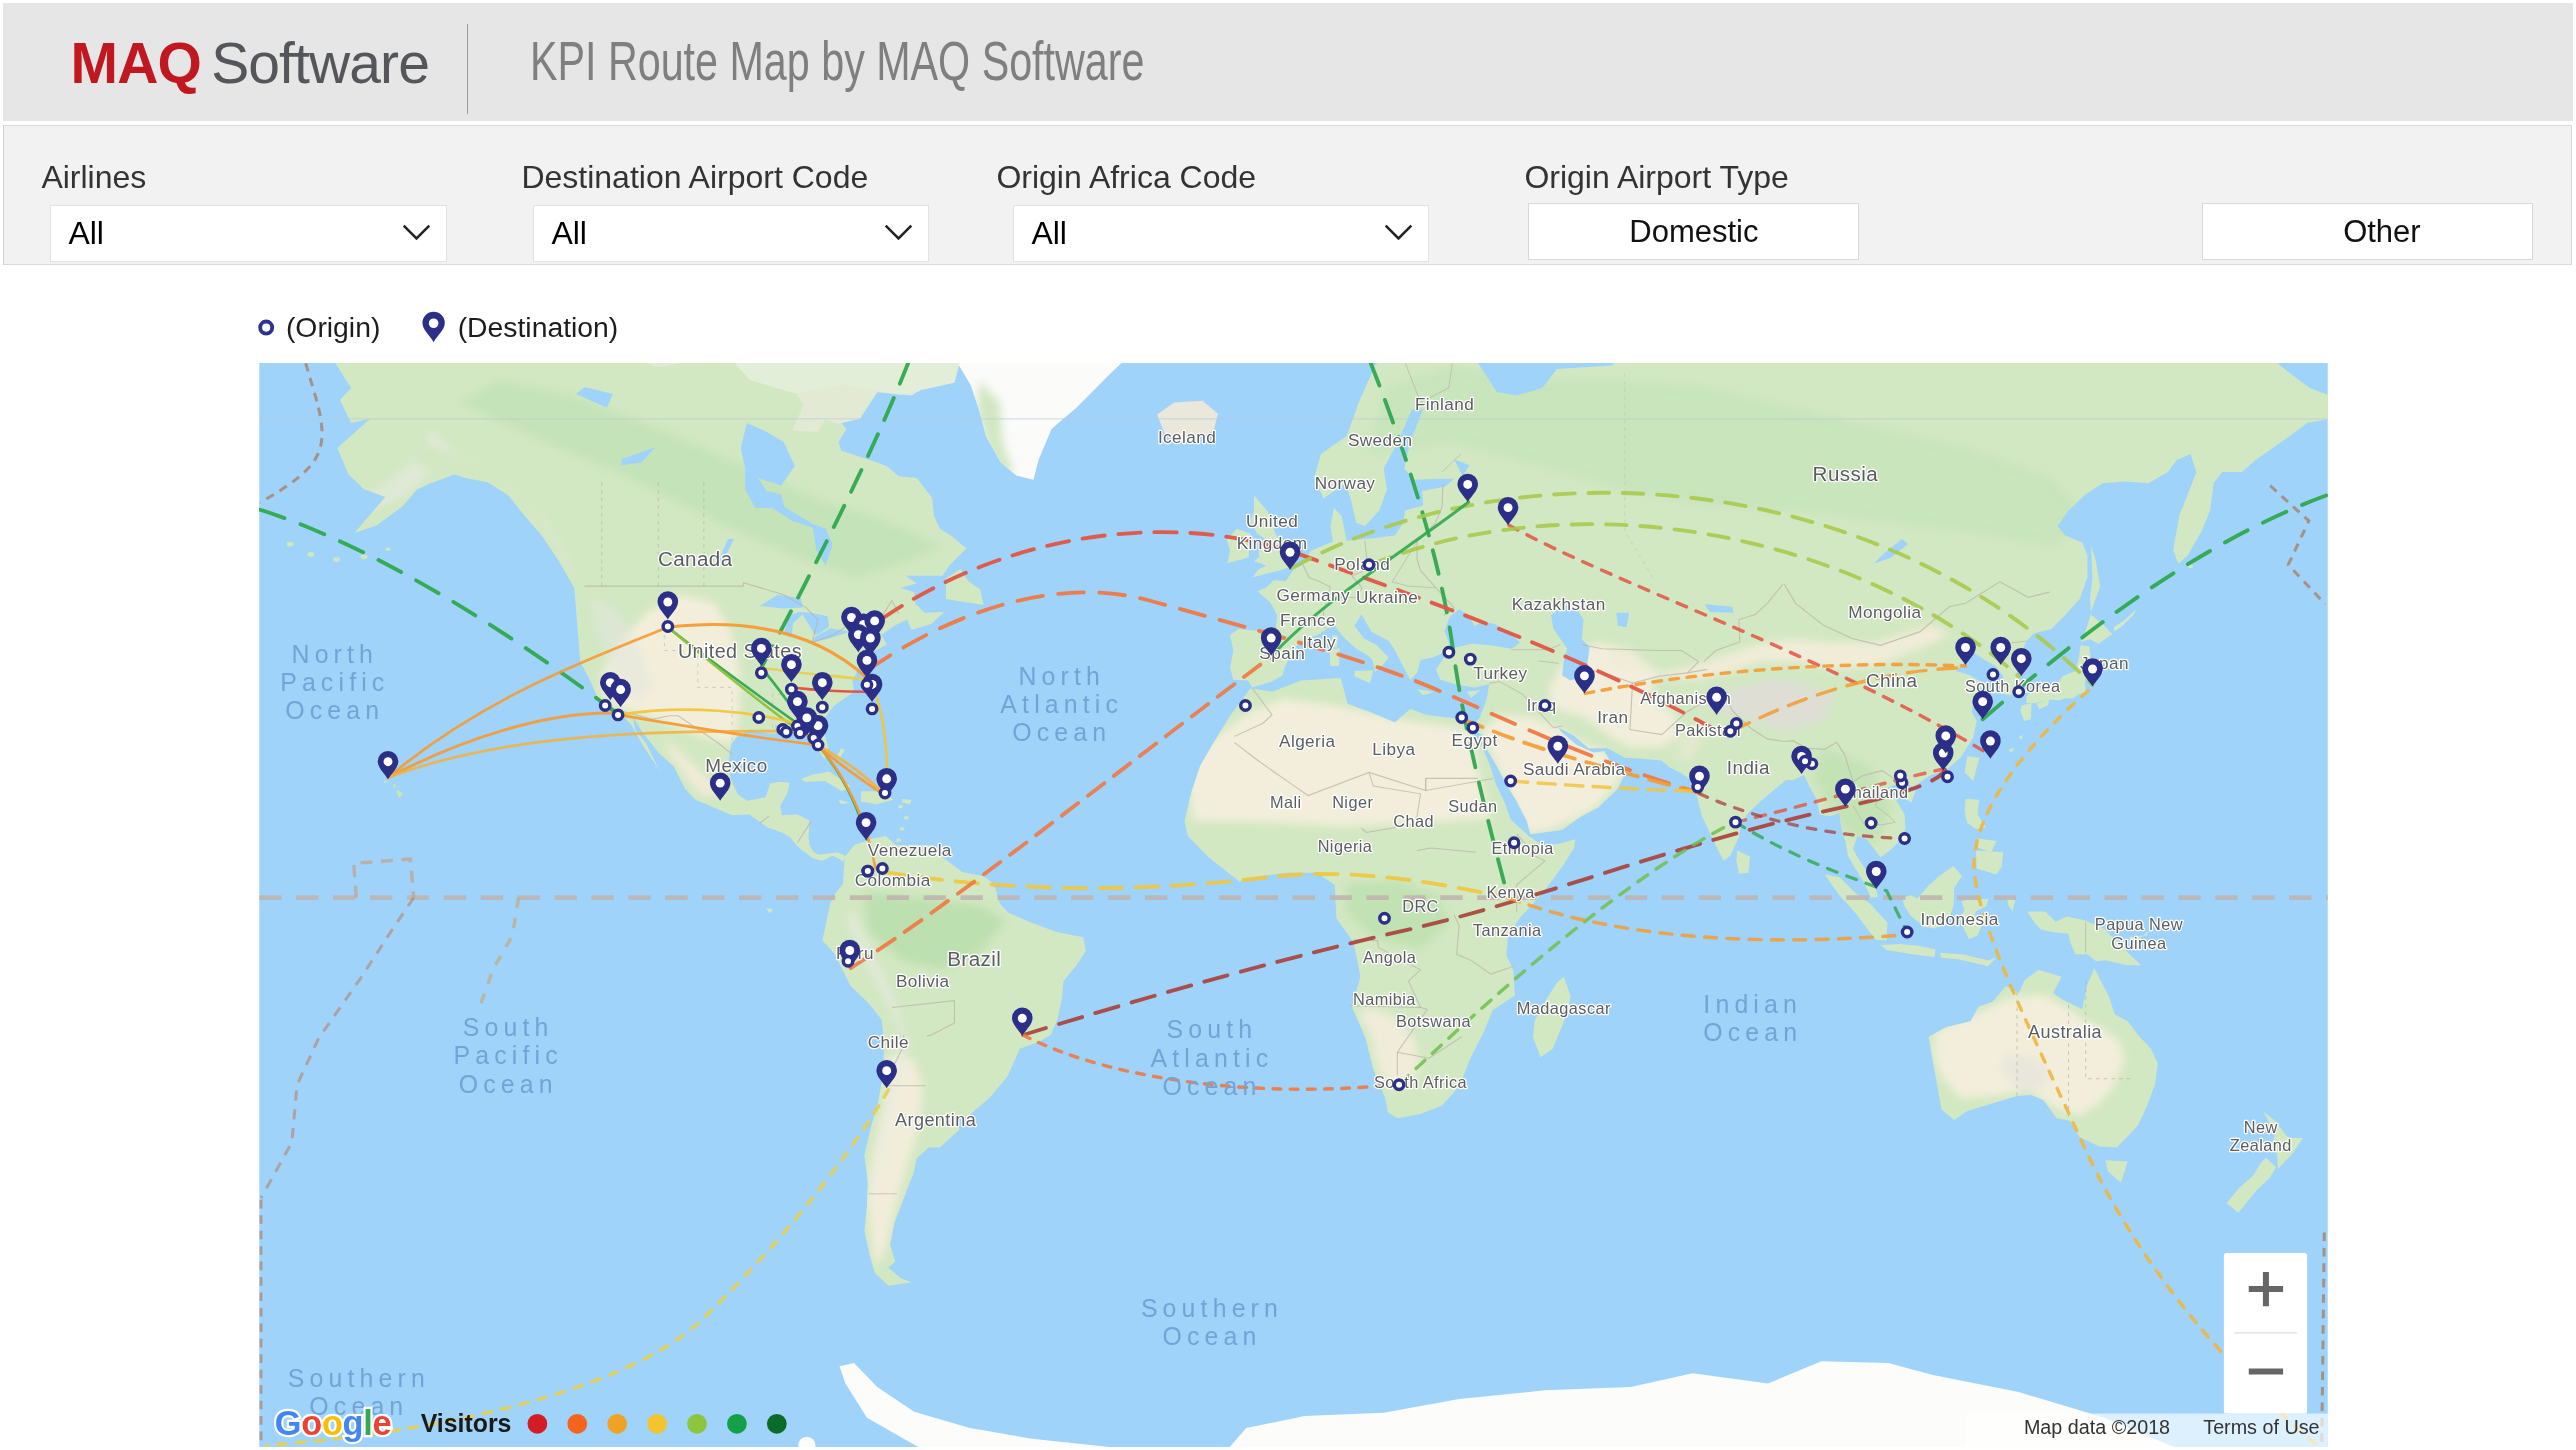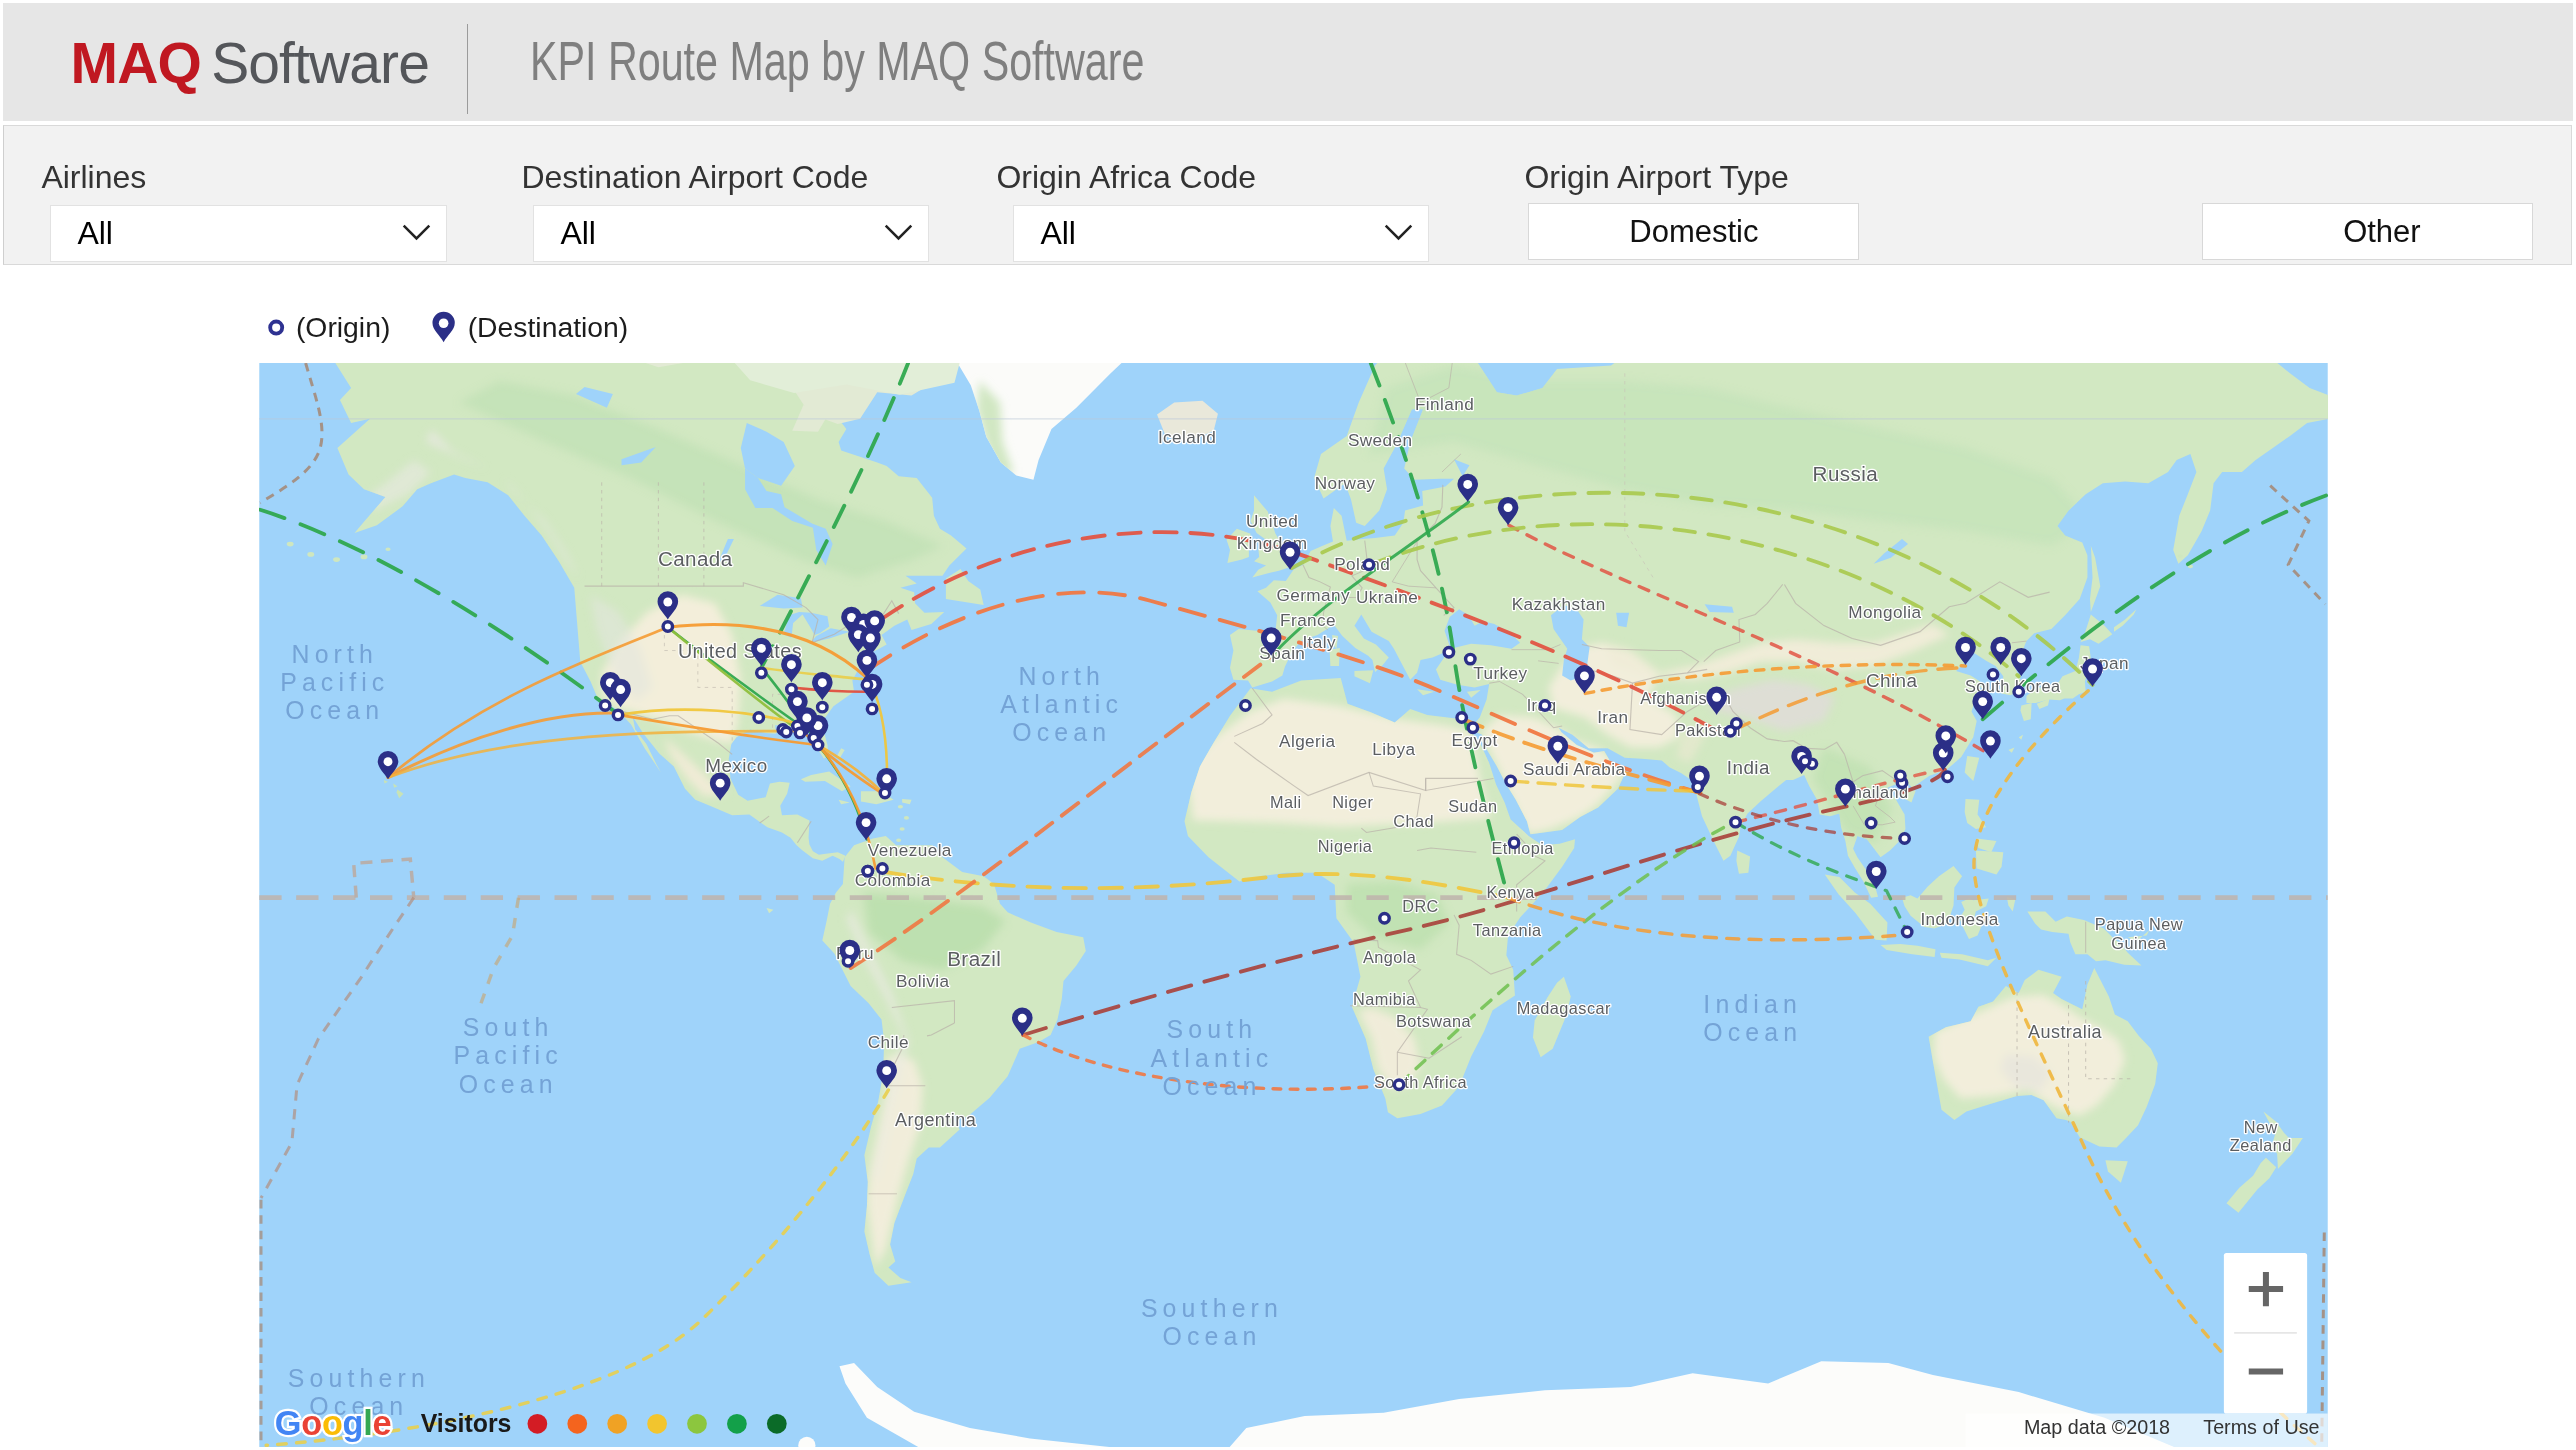--- a/index.html
+++ b/index.html
@@ -2,24 +2,24 @@
 <html style="font-size:13.7px"><head><meta charset="utf-8"><style>
 * { margin:0; padding:0; box-sizing:border-box; }
 body { width:2576px; height:1450px; background:#fff; font-family:"Liberation Sans",sans-serif; position:relative; overflow:hidden; }
 .hdr { position:absolute; left:2.6px; top:2.6px; right:2.6px; height:118px; background:#e6e6e6;padding-left:12px; }
 .logo { position:absolute; left:68px; top:27px; font-size:57px; font-weight:bold; color:#c01821; letter-spacing:-0.9px; }
 .logo span { color:#54565a; font-weight:normal; margin-left:10.3px; letter-spacing:-0.9px; }
 .sep { position:absolute; left:464px; top:21.5px; width:1.7px; height:90px; background:#9b9b9b; }
 .title { position:absolute; left:527px; top:26px; font-size:55px; color:#7f7f7f; font-weight:300; letter-spacing:0px; transform:scaleX(0.75); transform-origin:left top; }
 .panel { position:absolute; left:3.4px; top:125px; width:2569px; height:140px; background:#f2f2f2; border:0.9px solid #d9d9d9; border-left:1.7px solid #cfcfcf; }
 .flabel { position:absolute; top:33px; font-size:32px; color:#333; }
-.dd { position:absolute; top:79px; height:57px; background:#fff; border:0.9px solid #e2e2e2; font-size:32px; color:#000; padding-left:26px; display:flex; align-items:center; }
+.dd { position:absolute; top:79px; height:57px; background:#fff; border:0.9px solid #e2e2e2; font-size:32px; color:#000; padding-left:17px; display:flex; align-items:center; }
 .dd .chev { position:absolute; right:15.5px; top:17px; }
 .btn { position:absolute; top:77px; height:57px; background:#fff; border:0.9px solid #d8d8d8; font-size:31px; color:#111; display:flex; align-items:center; justify-content:center; }
-.legend { position:absolute; left:10px; top:311px; width:2077px; height:52px; }
+.legend { position:absolute; left:0; top:311px; width:2077px; height:52px; }
 </style></head><body>
 <div class="hdr">
   <div class="logo">MAQ<span>Software</span></div>
   <div class="sep"></div>
   <div class="title">KPI Route Map by MAQ Software</div>
 </div>
 <div class="panel">
   <div class="flabel" style="left:37px">Airlines</div>
   <div class="flabel" style="left:517px">Destination Airport Code</div>
   <div class="flabel" style="left:992px">Origin Africa Code</div>

